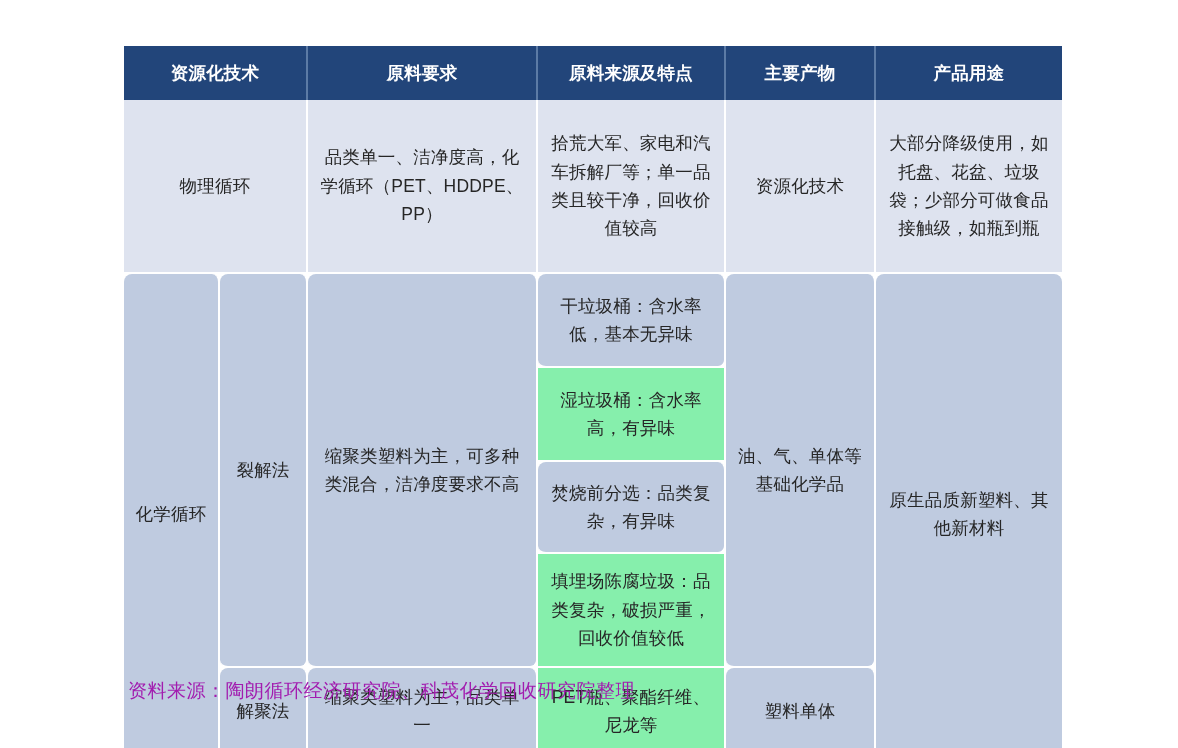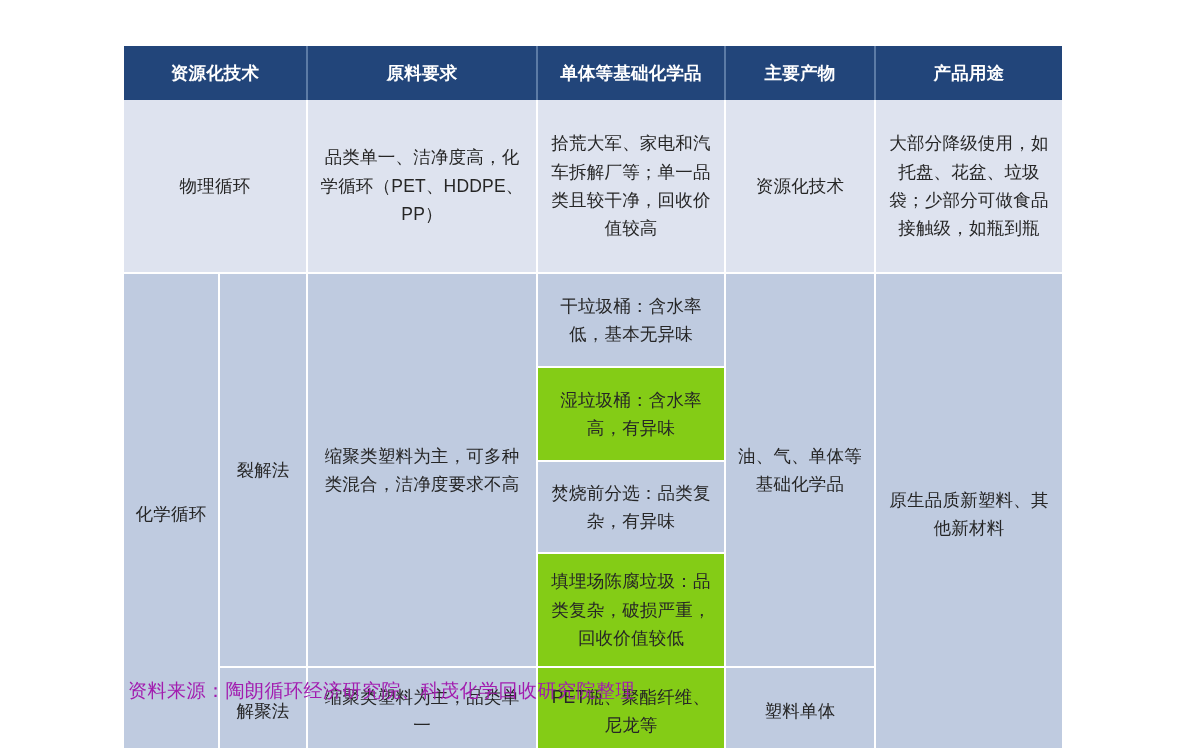--- a/index.html
+++ b/index.html
@@ -60,22 +60,22 @@
 
   
   tbody td {
     border-right: 2px solid #ffffff;
     border-bottom: 2px solid #ffffff;
   }
   tbody td.no-right { border-right: none; }
 
   
   .tone-light   { background: #DEE3EF; }
-  .tone-mid     { background: #BFCBE0; }
-  .tone-pale    { background: #84cc16; }
+  .tone-mid     { background: #BFCBE0; border-radius: 8px; }
+  .tone-pale    { background: #86efac; }
 
   .rowlabel {
     font-weight: normal;
     font-size: 18px;
     letter-spacing: 1px;
   }
 
   
   col.c-tech  { width: 96px;  }
   col.c-sub   { width: 88px;  }
@@ -107,21 +107,21 @@
       <col class="c-req">
       <col class="c-src">
       <col class="c-prod">
       <col class="c-use">
     </colgroup>
 
     <thead>
       <tr>
         <th colspan="2">资源化技术</th>
         <th>原料要求</th>
-        <th>单体等基础化学品</th>
+        <th>原料来源及特点</th>
         <th>主要产物</th>
         <th>产品用途</th>
       </tr>
     </thead>
 
     <tbody>
 
       <tr>
         <td colspan="2" class="tone-light rowlabel" style="height:160px;">物理循环</td>
         <td class="tone-light">品类单一、洁净度高，化学循环（PET、HDDPE、PP）</td>

